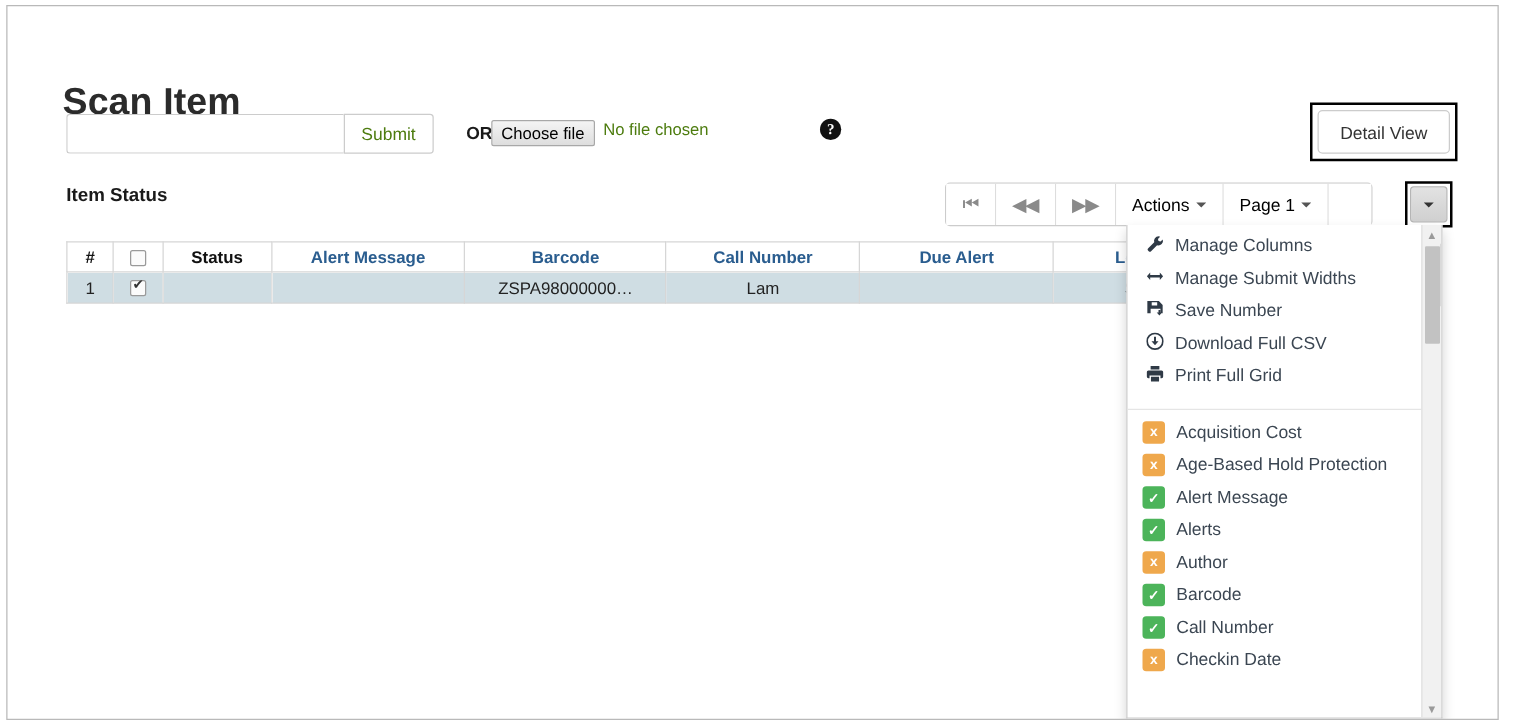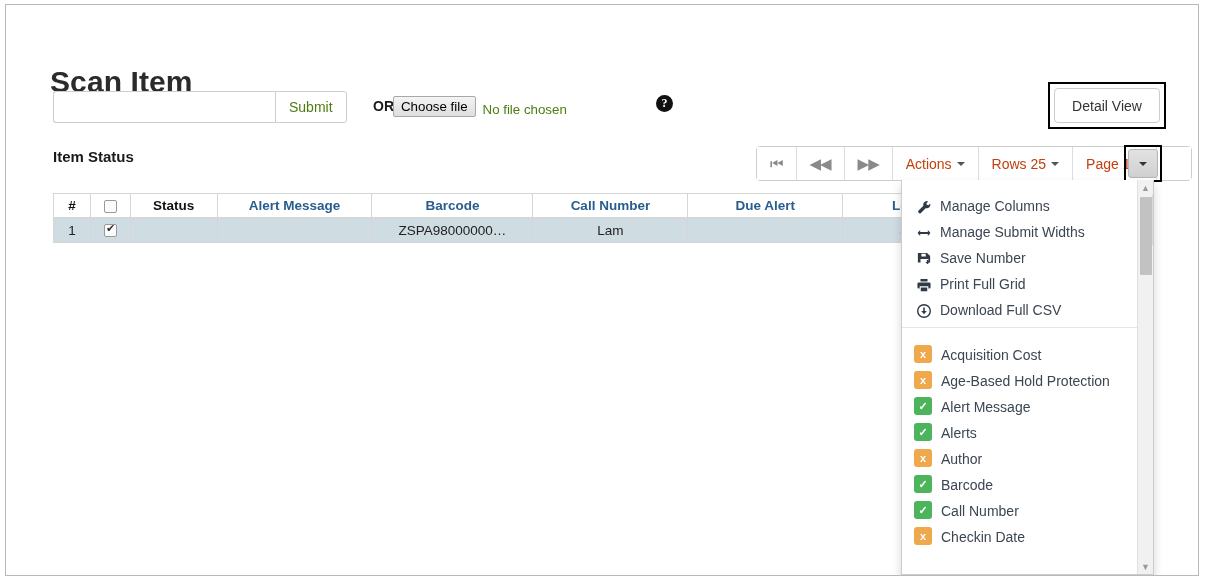--- a/index.html
+++ b/index.html
@@ -43,21 +43,21 @@
     background: #ffffff; color: #4d7c0f;
     font-size: 14px; font-family: Liberation Sans, sans-serif;
     cursor: pointer;
   }
   #or-label {
     position: absolute; left: 356px; top: 93px;
     font-size: 14px; font-weight: bold; color: #1a1a1a; margin-left: 11px;
   }
   #file-row {
     position: absolute; left: 387px; top: 91px;
-    display: flex; align-items: flex-end;
+    display: flex; align-items: flex-start;
   }
   #choose-file-btn {
     height: 21px; padding: 0 7px;
     border: 1px solid #a8a8a8;
     border-radius: 2px;
     background: linear-gradient(#f4f4f4, #dedede);
     font-size: 13.3px; font-family: inherit; color: #000;
     cursor: pointer; line-height: 19px;
   }
   #file-name {
@@ -91,21 +91,21 @@
   }
   
   #toolbar {
     position: absolute; left: 750px; top: 141px;
     display: flex; align-items: stretch;
     border: 1px solid #cccccc; border-radius: 4px;
     background: #fff; height: 35px;
   }
   .tb-btn {
     border: none; border-right: 1px solid #dddddd;
-    background: #ffffff; color: #c2410c;
+    background: #ffffff; color: #000000;
     font-size: 14px; font-family: inherit;
     padding: 0 13px; cursor: pointer;
     display: flex; align-items: center; justify-content: center;
     min-width: 38px; white-space: nowrap;
   }
   .tb-btn:last-child { border-right: none; }
   .tb-nav { color: #8a8a8a; font-size: 15px; letter-spacing: -1px; }
   .caret {
     display: inline-block; margin-left: 5px;
     border-left: 4px solid transparent;
@@ -170,21 +170,21 @@
     position: absolute; left: 895px; top: 175px;
     width: 253px; height: 395px;
     background: #ffffff;
     border: 1px solid #cccccc;
     border-top: none;
     box-shadow: 0 5px 9px rgba(0,0,0,0.17);
     overflow: hidden;
     z-index: 20;
   }
   .menu-item {
-    display: flex; align-items: flex-end;
+    display: flex; align-items: flex-start;
     height: 26px; padding: 0 12px;
     font-size: 14px; color: #3b4652;
     cursor: pointer; white-space: nowrap;
   }
   .menu-item .mi-icon {
     width: 20px; flex: 0 0 20px;
     display: flex; align-items: center; justify-content: center;
     margin-right: 6px; color: #2f3a46;
   }
   .menu-divider {
@@ -249,24 +249,20 @@
   </div>
 
   <div id="item-status-title">Item Status</div>
 
   <div id="toolbar">
     <button class="tb-btn tb-nav">⏮</button>
     <button class="tb-btn tb-nav">◀◀</button>
     <button class="tb-btn tb-nav">▶▶</button>
     <button class="tb-btn">
         <span>Actions</span>
-        <span class="caret"></span>
-      </button>
-    <button class="tb-btn">
-        <span>Rows 25</span>
         <span class="caret"></span>
       </button>
     <button class="tb-btn">
         <span>Page 1</span>
         <span class="caret"></span>
       </button>
     <button class="tb-btn" style="min-width:34px;"></button>
   </div>
 
   <div id="dropdown-caret-wrap">
@@ -337,32 +333,32 @@
           <span class="mi-icon">
             <svg width="14" height="14" viewBox="0 0 16 16" fill="#2f3a46">
               <path d="M1 1h10.5L15 4.5V12h-2V8H4v4H1V1zm4 1v3h5V2H5zm7.8 7.2v2.3h1.6l-2.4 2.6-2.4-2.6h1.6V9.2h1.6z"></path>
             </svg>
           </span>
           <span>Save Number</span>
         </div>
         <div class="menu-item">
           <span class="mi-icon">
             <svg width="14" height="14" viewBox="0 0 16 16" fill="#2f3a46">
+              <path d="M8 0a8 8 0 1 0 0 16A8 8 0 0 0 8 0zm0 1.6A6.4 6.4 0 1 1 8 14.4 6.4 6.4 0 0 1 8 1.6zm.9 2.3H7.1v4.2H4.8L8 11.6l3.2-3.5H8.9V3.9z"></path>
+            </svg>
+          </span>
+          <span>Download Full CSV</span>
+        </div>
+        <div class="menu-item">
+          <span class="mi-icon">
+            <svg width="14" height="14" viewBox="0 0 16 16" fill="#2f3a46">
               <path d="M4 1h8v3H4V1zM2 5h12a1.5 1.5 0 0 1 1.5 1.5v4A1.5 1.5 0 0 1 14 12h-1v-2.5H3V12H2a1.5 1.5 0 0 1-1.5-1.5v-4A1.5 1.5 0 0 1 2 5zm2.3 5.8h7.4V15H4.3v-4.2z"></path>
             </svg>
           </span>
           <span>Print Full Grid</span>
-        </div>
-        <div class="menu-item">
-          <span class="mi-icon">
-            <svg width="14" height="14" viewBox="0 0 16 16" fill="#2f3a46">
-              <path d="M8 0a8 8 0 1 0 0 16A8 8 0 0 0 8 0zm0 1.6A6.4 6.4 0 1 1 8 14.4 6.4 6.4 0 0 1 8 1.6zm.9 2.3H7.1v4.2H4.8L8 11.6l3.2-3.5H8.9V3.9z"></path>
-            </svg>
-          </span>
-          <span>Download Full CSV</span>
         </div>
       </div>
     <div class="menu-divider"></div>
     <div id="menu-columns">
         <div class="menu-item" style="height: 26px;">
           <span class="badge off">x</span>
           <span>Acquisition Cost</span>
         </div>
         <div class="menu-item" style="height: 26px;">
           <span class="badge off">x</span>

